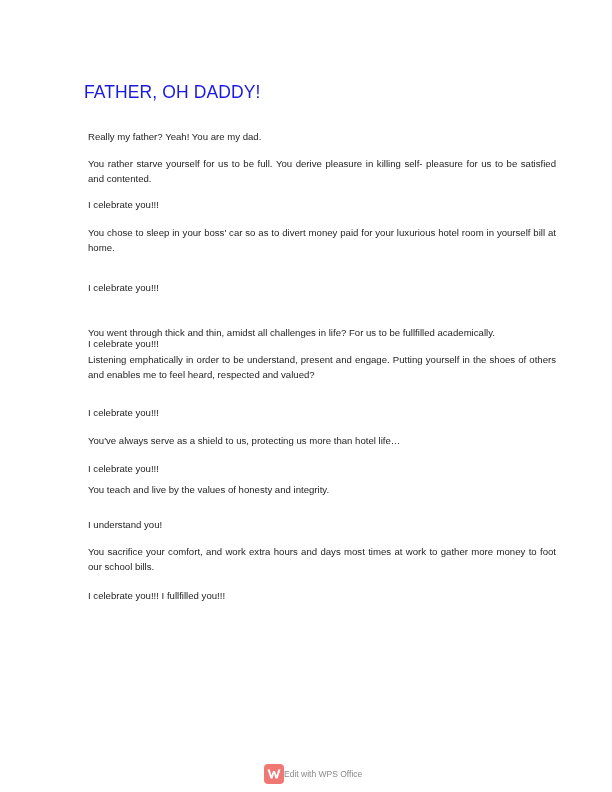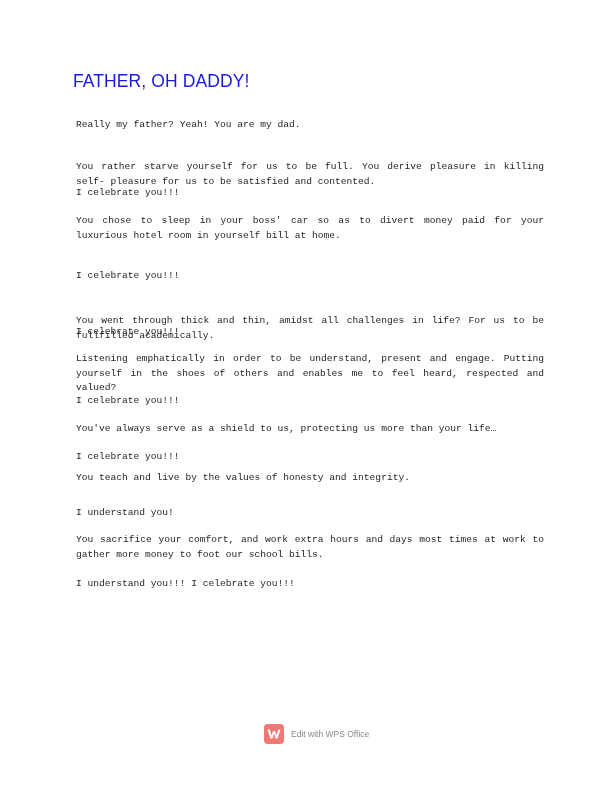--- a/index.html
+++ b/index.html
@@ -18,45 +18,43 @@
     .page {
       position: absolute;
       left: 72px;
       top: 0;
       width: 468px;
     }
     .title {
       position: absolute;
       left: 0;
       top: 70px;
-      margin: 1px;
+      margin: 12px;
       font-size: 17.5px;
       font-weight: normal;
       color: #1a1adf;
       letter-spacing: 0.1px;
       white-space: nowrap;
     }
     .para {
       position: absolute;
       left: 0;
       width: 468px;
-      margin: 4px;
+      margin: 16px;
       font-size: 9.6px;
       line-height: 14.6px;
       text-align: justify;
       color: #1e1e1e;
-      font-family: Liberation Mono, monospace;
     }
     .footer {
       position: absolute;
       left: 249px;
-      top: 724px;
+      top: 764px;
       display: flex;
       align-items: center;
-      gap: 7px;
       padding-left: 15px;
     }
     .wps-logo {
       width: 20px;
       height: 20px;
       border-radius: 4px;
       background: #f07874;
       display: flex;
       align-items: center;
       justify-content: center;
@@ -67,34 +65,34 @@
       white-space: nowrap;
     }
   </style>
 </head>
 <body>
 
 <div class="page">
   <h1 class="title">FATHER, OH DADDY!</h1>
 
   <p class="para" style="top:114px">Really my father? Yeah! You are my dad.</p>
-  <p class="para" style="top:156px">You rather starve yourself for us to be full. You derive pleasure in killing self- pleasure for us  to be satisfied and contented.</p>
+  <p class="para" style="top:141px">You rather starve yourself for us to be full. You derive pleasure in killing self- pleasure for us  to be satisfied and contented.</p>
   <p class="para" style="top:182px">I celebrate you!!!</p>
   <p class="para" style="top:210px">You chose to sleep in your boss' car so as to divert money paid for your luxurious hotel room in yourself bill at home.</p>
   <p class="para" style="top:265px">I celebrate you!!!</p>
   <p class="para" style="top:310px">You went through thick and thin, amidst all challenges in life? For us to be fullfilled academically.</p>
   <p class="para" style="top:321px">I celebrate you!!!</p>
-  <p class="para" style="top:348px">Listening emphatically in order to be understand, present and engage. Putting yourself in the shoes of others  and enables me to feel heard, respected and valued?</p>
+  <p class="para" style="top:337px">Listening emphatically in order to be understand, present and engage. Putting yourself in the shoes of others  and enables me to feel heard, respected and valued?</p>
   <p class="para" style="top:390px">I celebrate you!!!</p>
-  <p class="para" style="top:418px">You've always serve as a shield to us, protecting us more than your life…</p>
+  <p class="para" style="top:418px">You've always serve as a shield to us, protecting us more than hotel life…</p>
   <p class="para" style="top:446px">I celebrate you!!!</p>
   <p class="para" style="top:467px">You teach and live by the values of honesty and integrity.</p>
   <p class="para" style="top:502px">I understand you!</p>
   <p class="para" style="top:529px">You sacrifice your comfort, and work extra hours and days most times at work to gather more money to foot our school bills.</p>
-  <p class="para" style="top:573px">I understand you!!!  I celebrate you!!!</p>
+  <p class="para" style="top:573px">I celebrate you!!!  I fullfilled you!!!</p>
 </div>
 
 <div class="footer">
   <span class="wps-logo">
     <svg width="14" height="12" viewBox="0 0 14 12" aria-hidden="true">
       <path d="M0.5 1.5 L3.5 10.5 L5.5 10.5 L7 5.5 L8.5 10.5 L10.5 10.5 L13.5 1.5 L11.3 1.5 L9.4 7.6 L8 3 L6 3 L4.6 7.6 L2.7 1.5 Z" fill="#ffffff"></path>
     </svg>
   </span>
   <span class="footer-text">Edit with WPS Office</span>
 </div>

